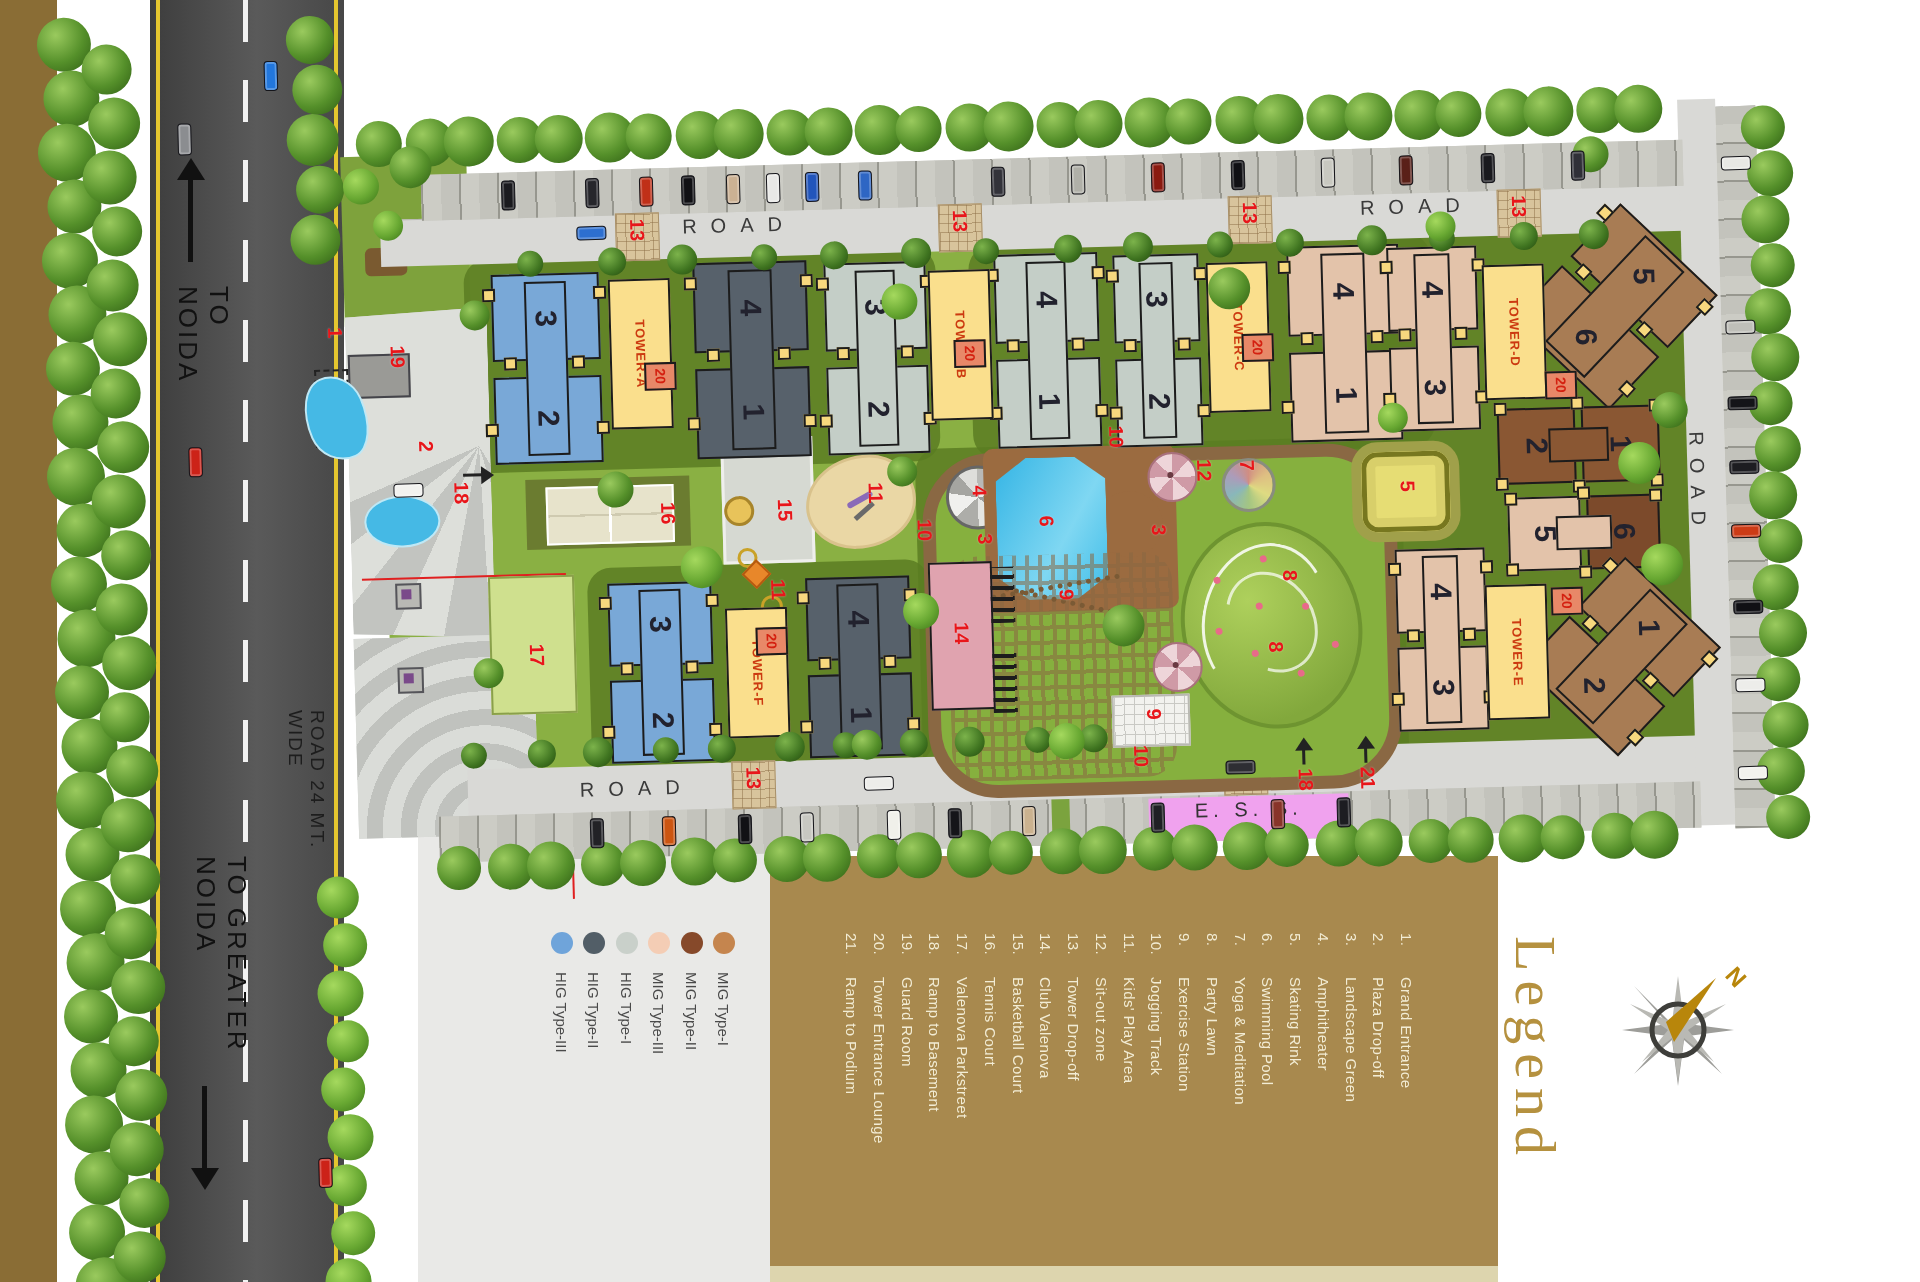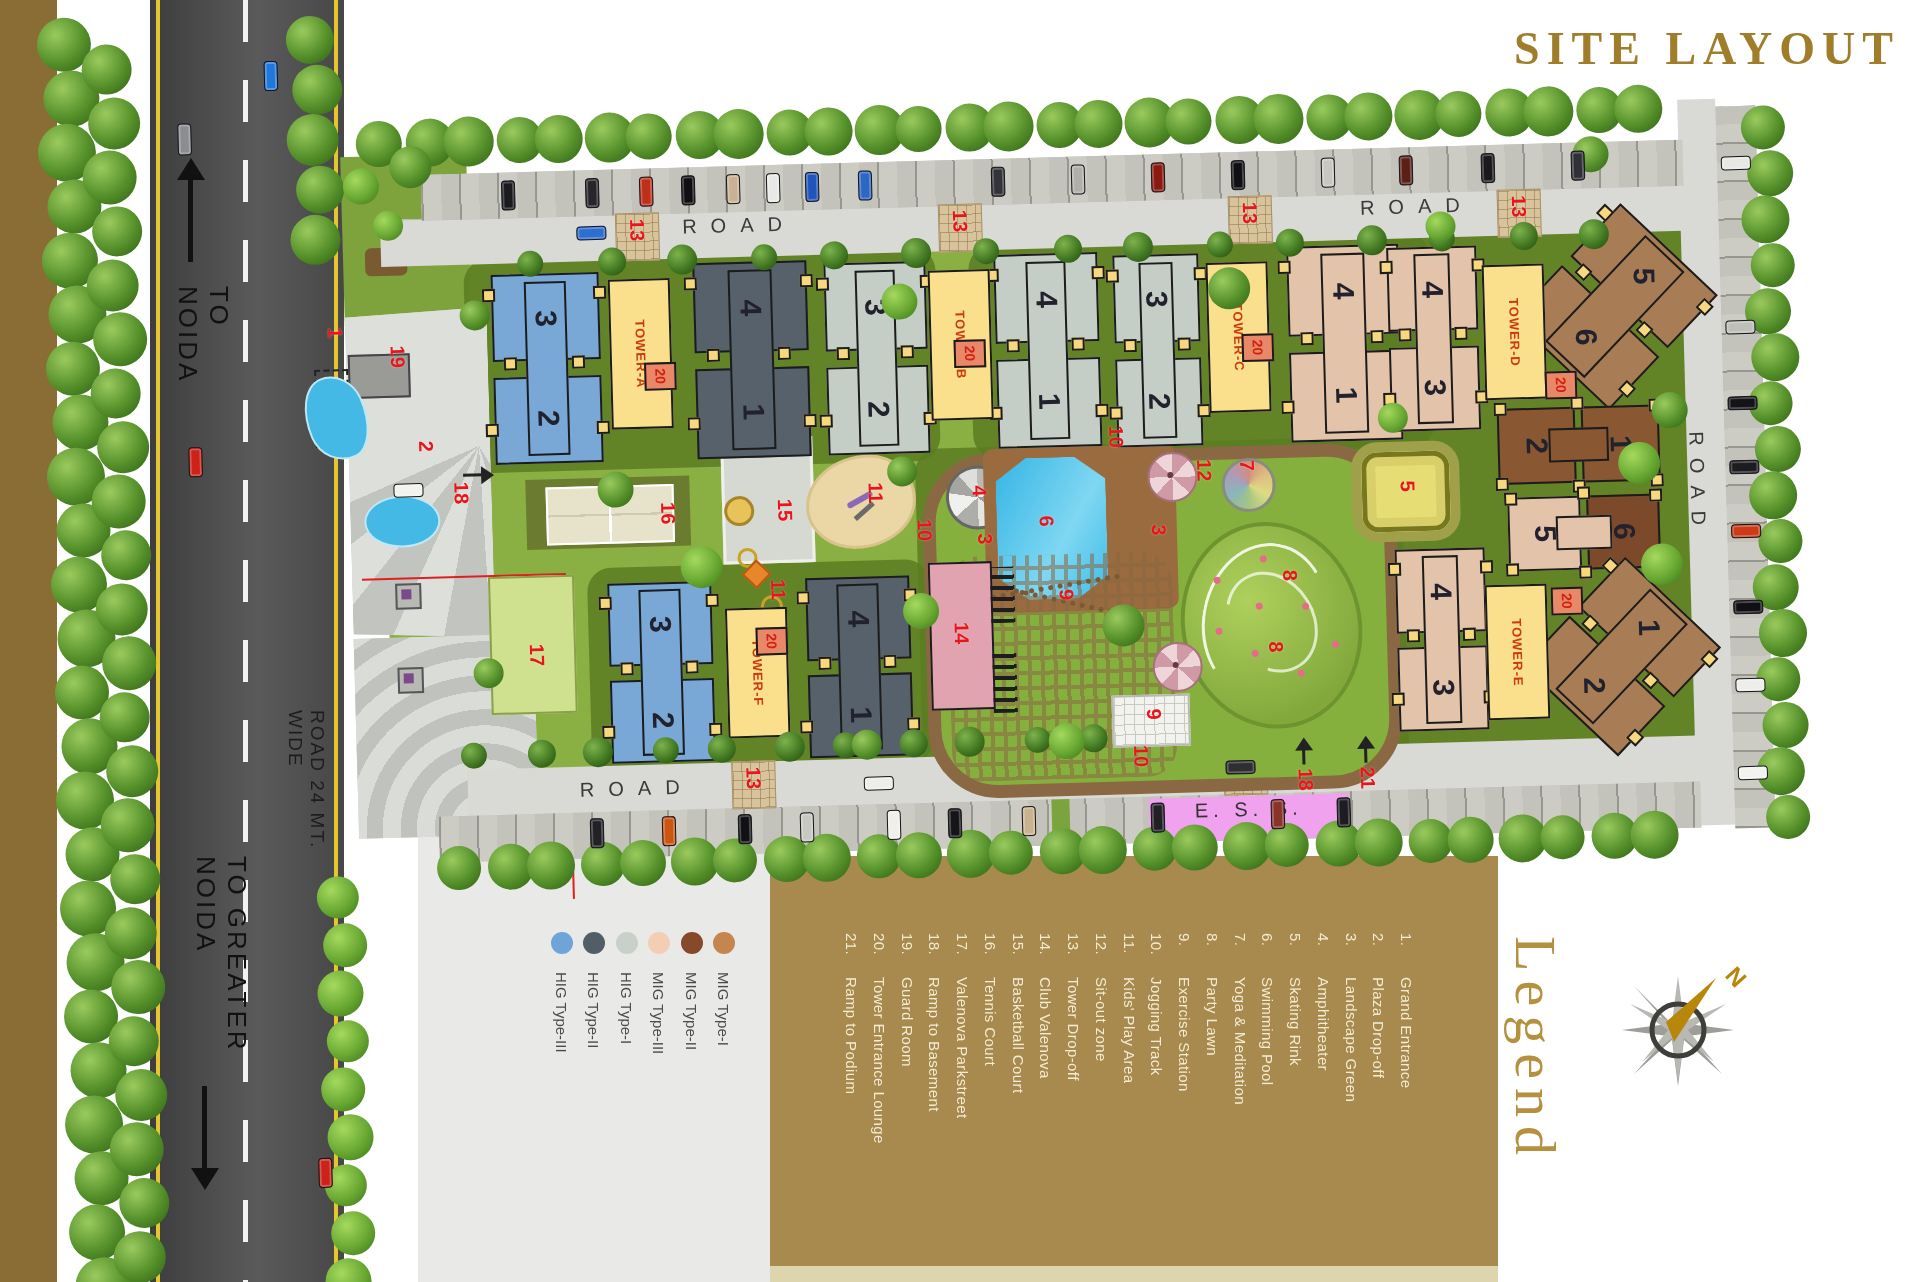--- a/index.html
+++ b/index.html
@@ -648,21 +648,20 @@
       <div class="sw" style="left: 615.8px; top: 932px; background: rgb(201, 208, 202);"></div>
       <div class="swlbl vtext" style="left: 617.8px; top: 972px; height: 150px; position: absolute;">HIG Type-I</div>
       <div class="sw" style="left: 648.2px; top: 932px; background: rgb(244, 205, 181);"></div>
       <div class="swlbl vtext" style="left: 650.2px; top: 972px; height: 150px; position: absolute;">MIG Type-III</div>
       <div class="sw" style="left: 680.6px; top: 932px; background: rgb(134, 73, 42);"></div>
       <div class="swlbl vtext" style="left: 682.6px; top: 972px; height: 150px; position: absolute;">MIG Type-II</div>
       <div class="sw" style="left: 713px; top: 932px; background: rgb(197, 133, 78);"></div>
       <div class="swlbl vtext" style="left: 715px; top: 972px; height: 150px; position: absolute;">MIG Type-I</div>
     </div>
 
-  <div id="title">SITE LAYOUT</div>
   <div id="legend-heading">Legend</div>
 
   <svg class="abs" style="left:1598px;top:950px;" width="160" height="160" viewBox="0 0 160 160">
     <polygon points="80,80 36,36 70,74 24,80 70,86 36,124 74,90 80,136 86,90 124,124 90,86 136,80 90,74" fill="#9d9d99"></polygon>
     <polygon points="80,26 86,72 128,54 90,80 116,112 86,88 80,132 74,88 44,112 70,80 32,54 74,72" fill="#b9b9b4"></polygon>
     <circle cx="80" cy="80" r="26" fill="none" stroke="#3e3e3a" stroke-width="5"></circle>
     <polygon points="68,72 118,28 76,92" fill="#b8860b"></polygon>
     <text x="126" y="26" font-family="Liberation Sans, sans-serif" font-size="24" font-weight="bold" fill="#b8860b" transform="rotate(48 126 26)">N</text>
   </svg>
 <div style="position: absolute; left: 188px; top: 178px; width: 5px; height: 84px; background: rgb(17, 17, 17);"></div>

